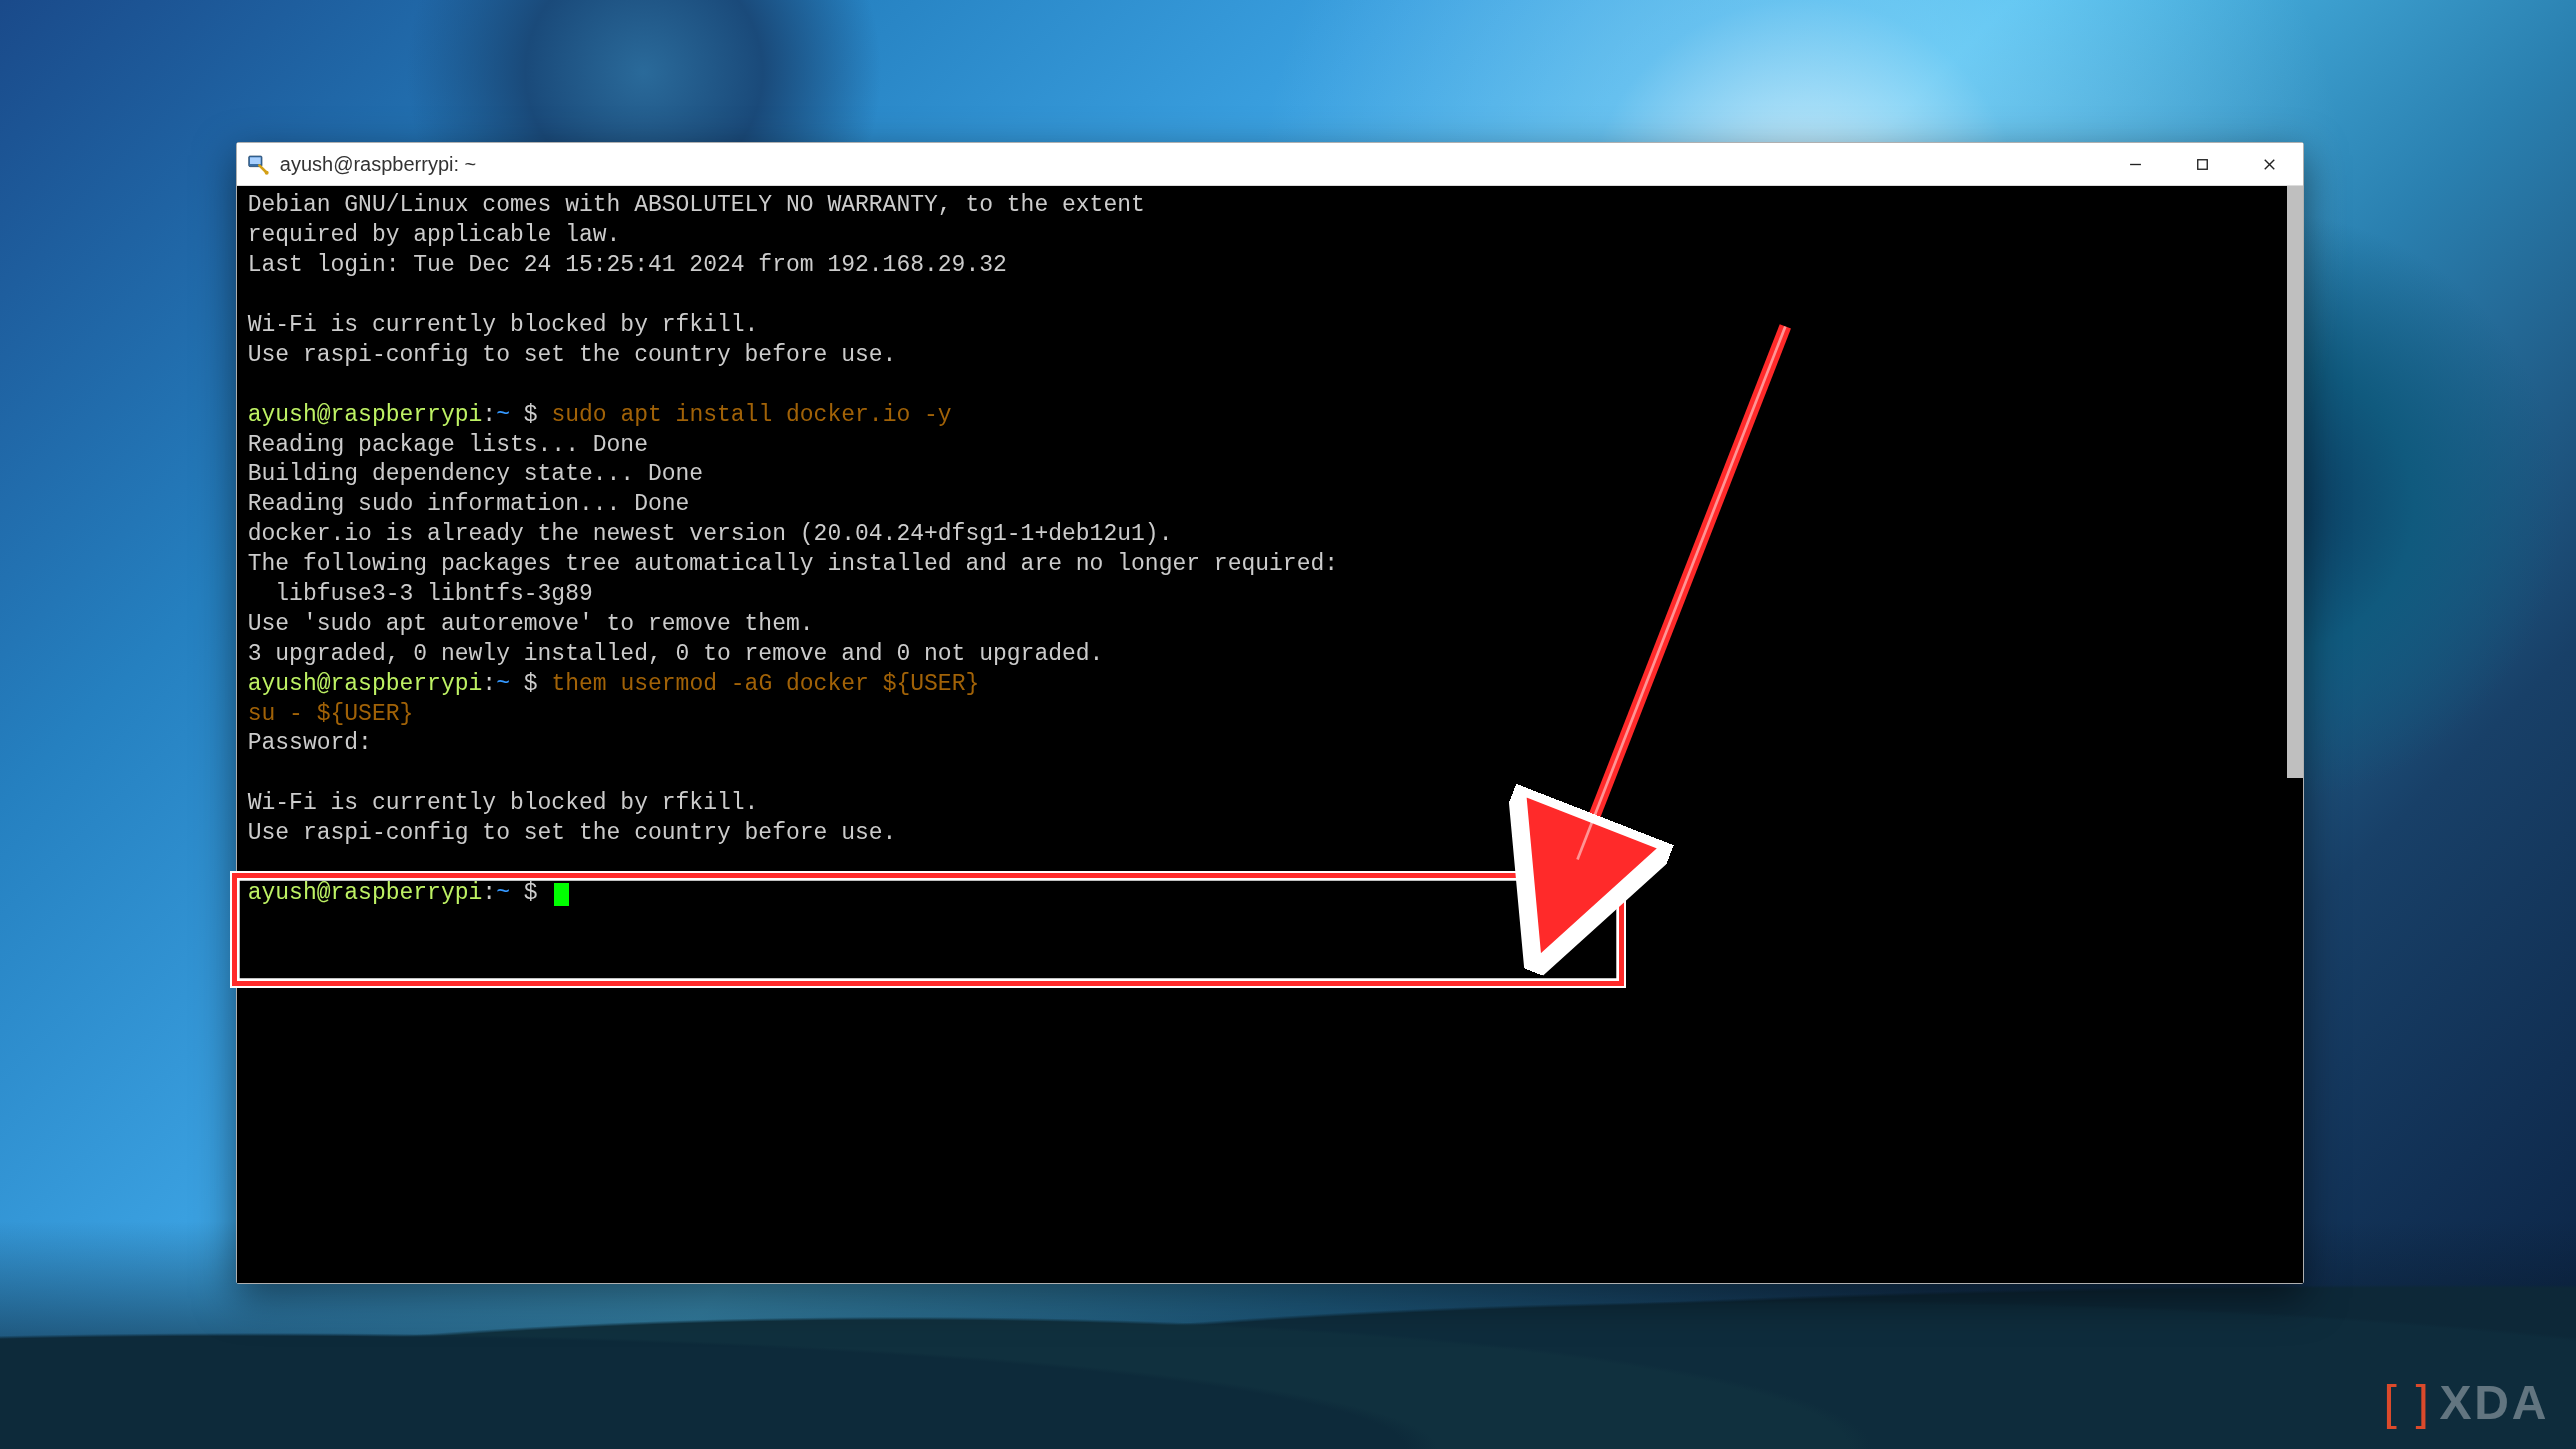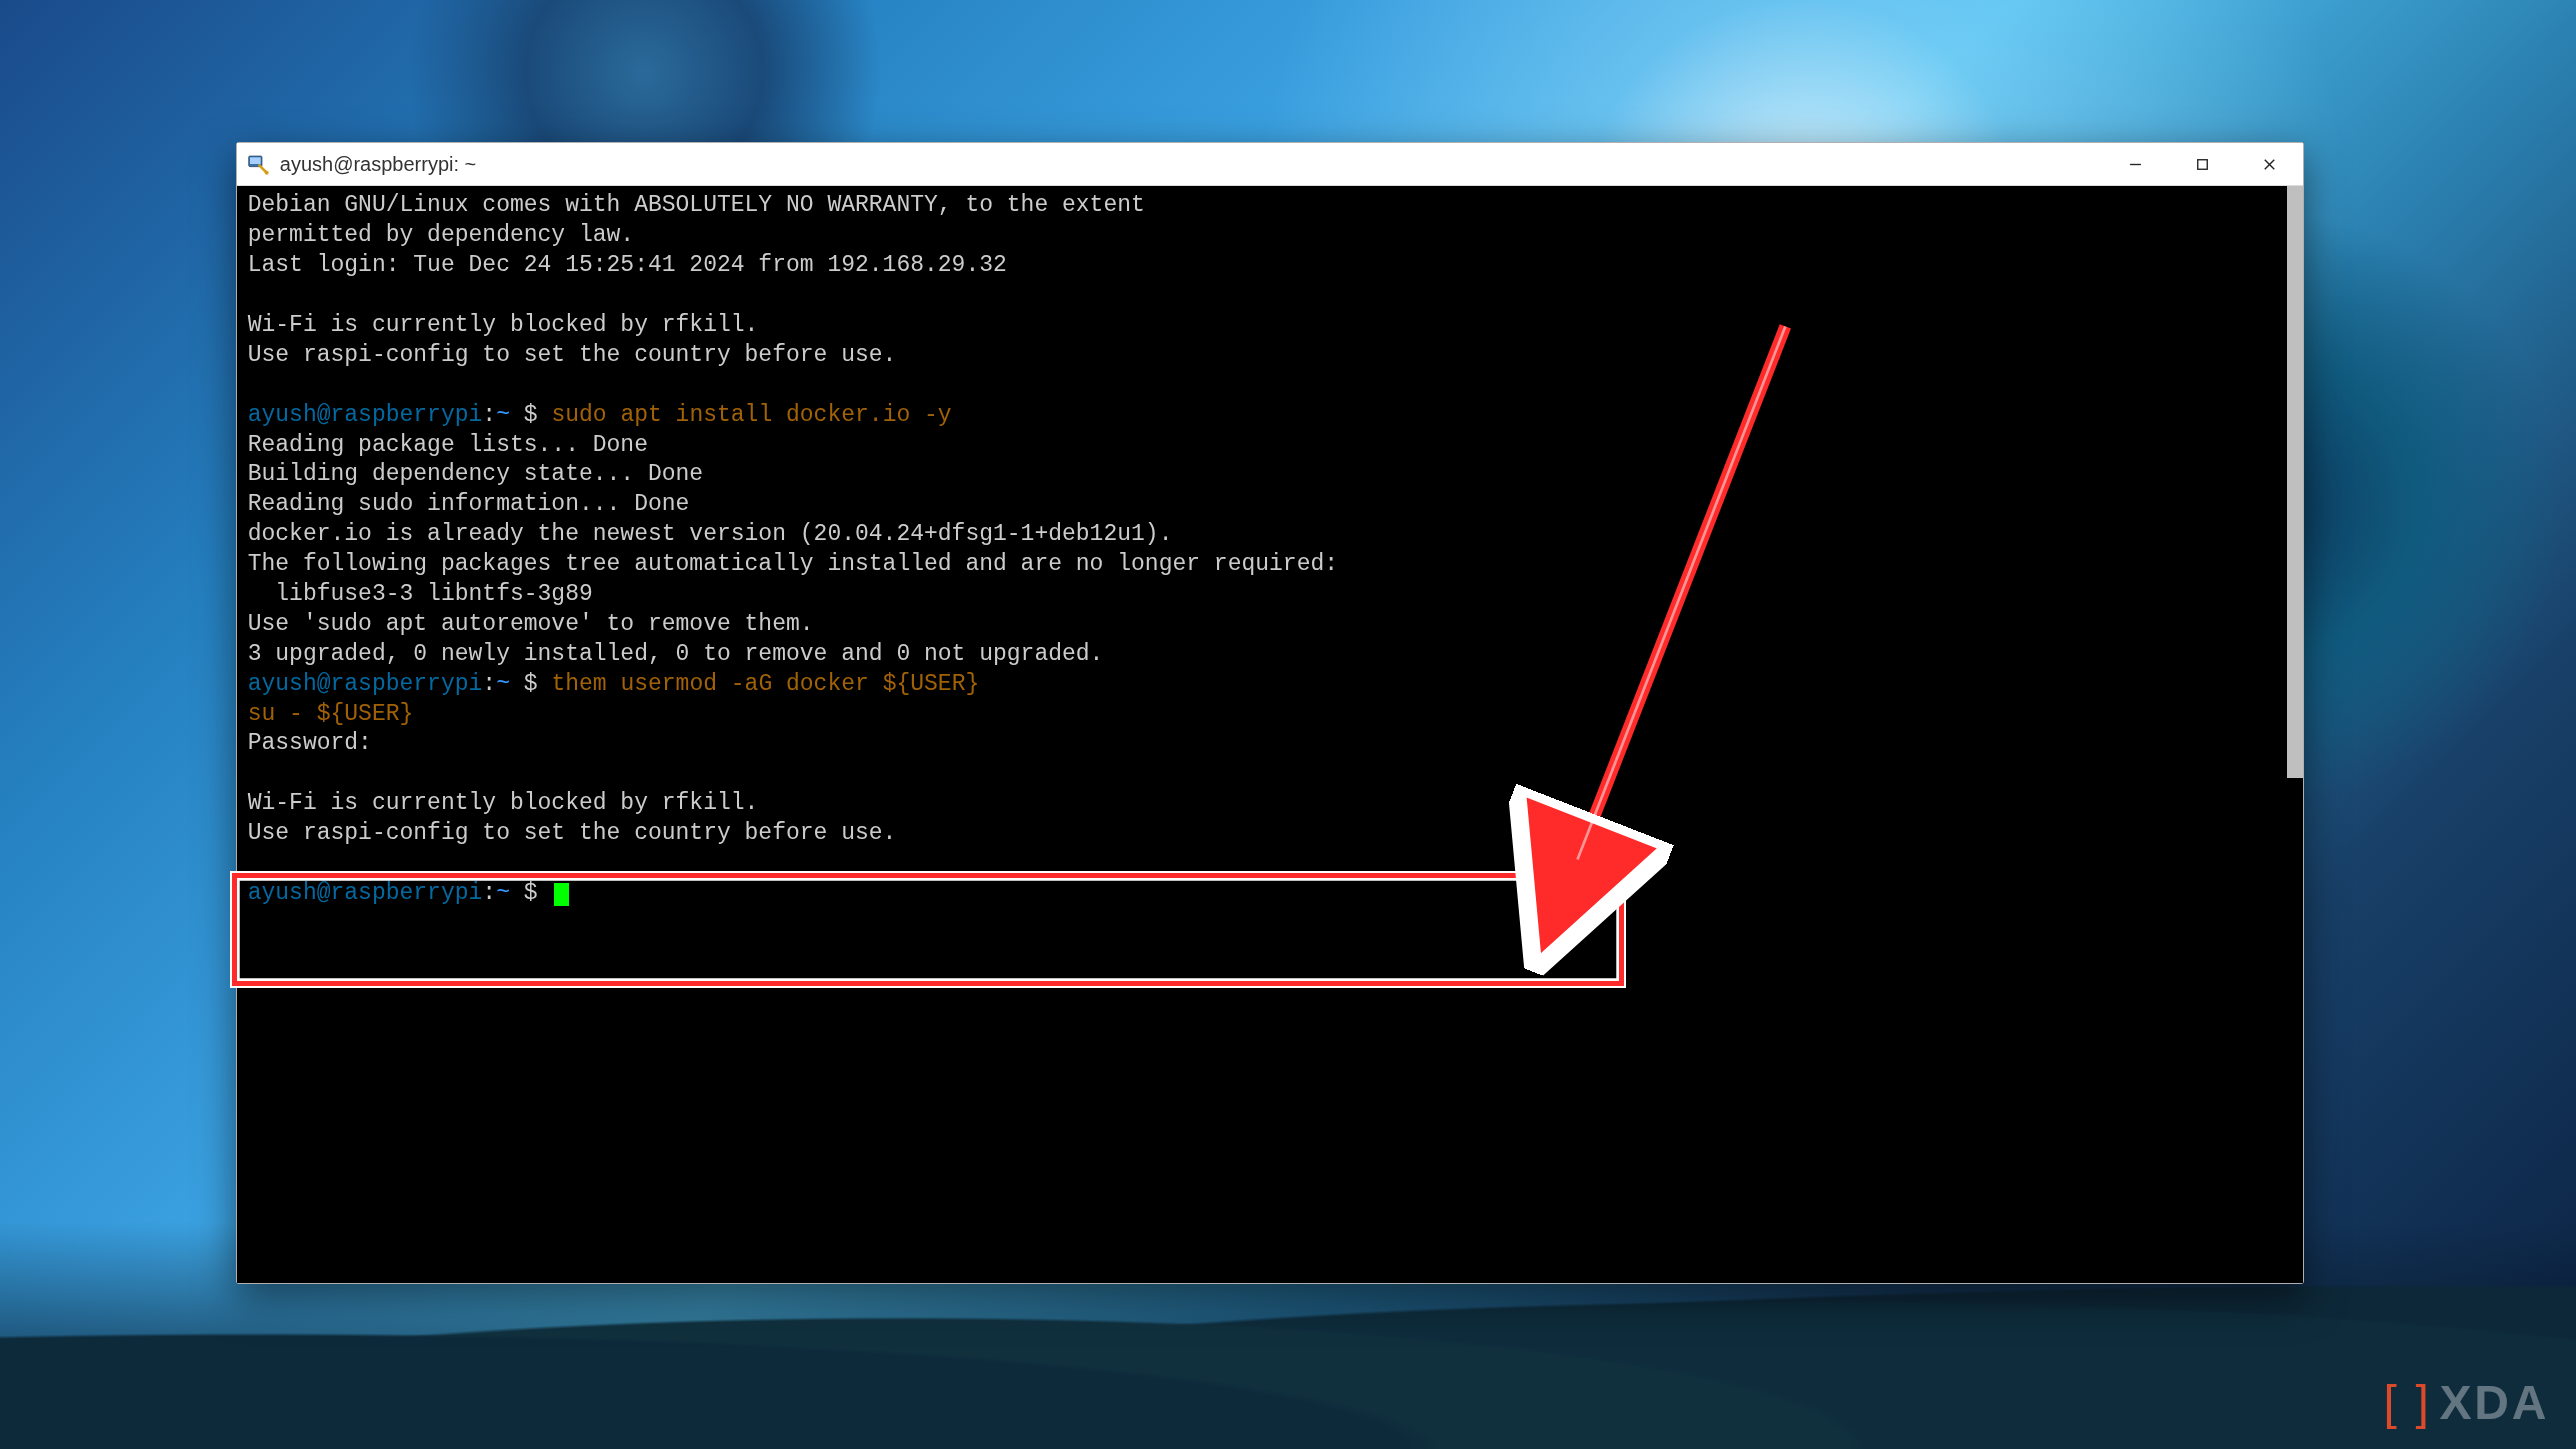--- a/index.html
+++ b/index.html
@@ -101,21 +101,21 @@
     position: relative;
     overflow: hidden;
   }
   .terminal .scrollbar {
     position: absolute;
     right: 0; top: 0;
     width: 16px;
     height: 54%;
     background: #bfbfbf;
   }
-  .prompt-user { color: #0369a1; }
+  .prompt-user { color: #bef264; }
   .prompt-sep  { color: #cccccc; }
   .prompt-path { color: #3498ff; }
   .cmd { color: #a16207; }
   .cursor {
     display: inline-block;
     width: 14.8px; height: 23px;
     background: #00ff00;
     vertical-align: text-bottom;
     margin-left: 2.7px;
   }
@@ -161,21 +161,21 @@
       </div>
       <div class="winbtn close">
         <svg width="19" height="19" viewBox="0 0 28 28">
             <line x1="7" y1="7" x2="21" y2="21" stroke="currentColor" stroke-width="2"></line>
             <line x1="21" y1="7" x2="7" y2="21" stroke="currentColor" stroke-width="2"></line>
           </svg>
       </div>
     </div>
 
     <div class="terminal"><span>Debian GNU/Linux comes with ABSOLUTELY NO WARRANTY, to the extent</span>
-<span>permitted by dependency law.</span>
+<span>required by applicable law.</span>
 <span>Last login: Tue Dec 24 15:25:41 2024 from 192.168.29.32</span>
 
 <span>Wi-Fi is currently blocked by rfkill.</span>
 <span>Use raspi-config to set the country before use.</span>
 
 <span class="prompt-user">ayush@raspberrypi</span><span class="prompt-sep">:</span><span class="prompt-path">~</span><span class="prompt-sep"> $ </span><span class="cmd">sudo apt install docker.io -y</span>
 <span>Reading package lists... Done</span>
 <span>Building dependency state... Done</span>
 <span>Reading sudo information... Done</span>
 <span>docker.io is already the newest version (20.04.24+dfsg1-1+deb12u1).</span>

